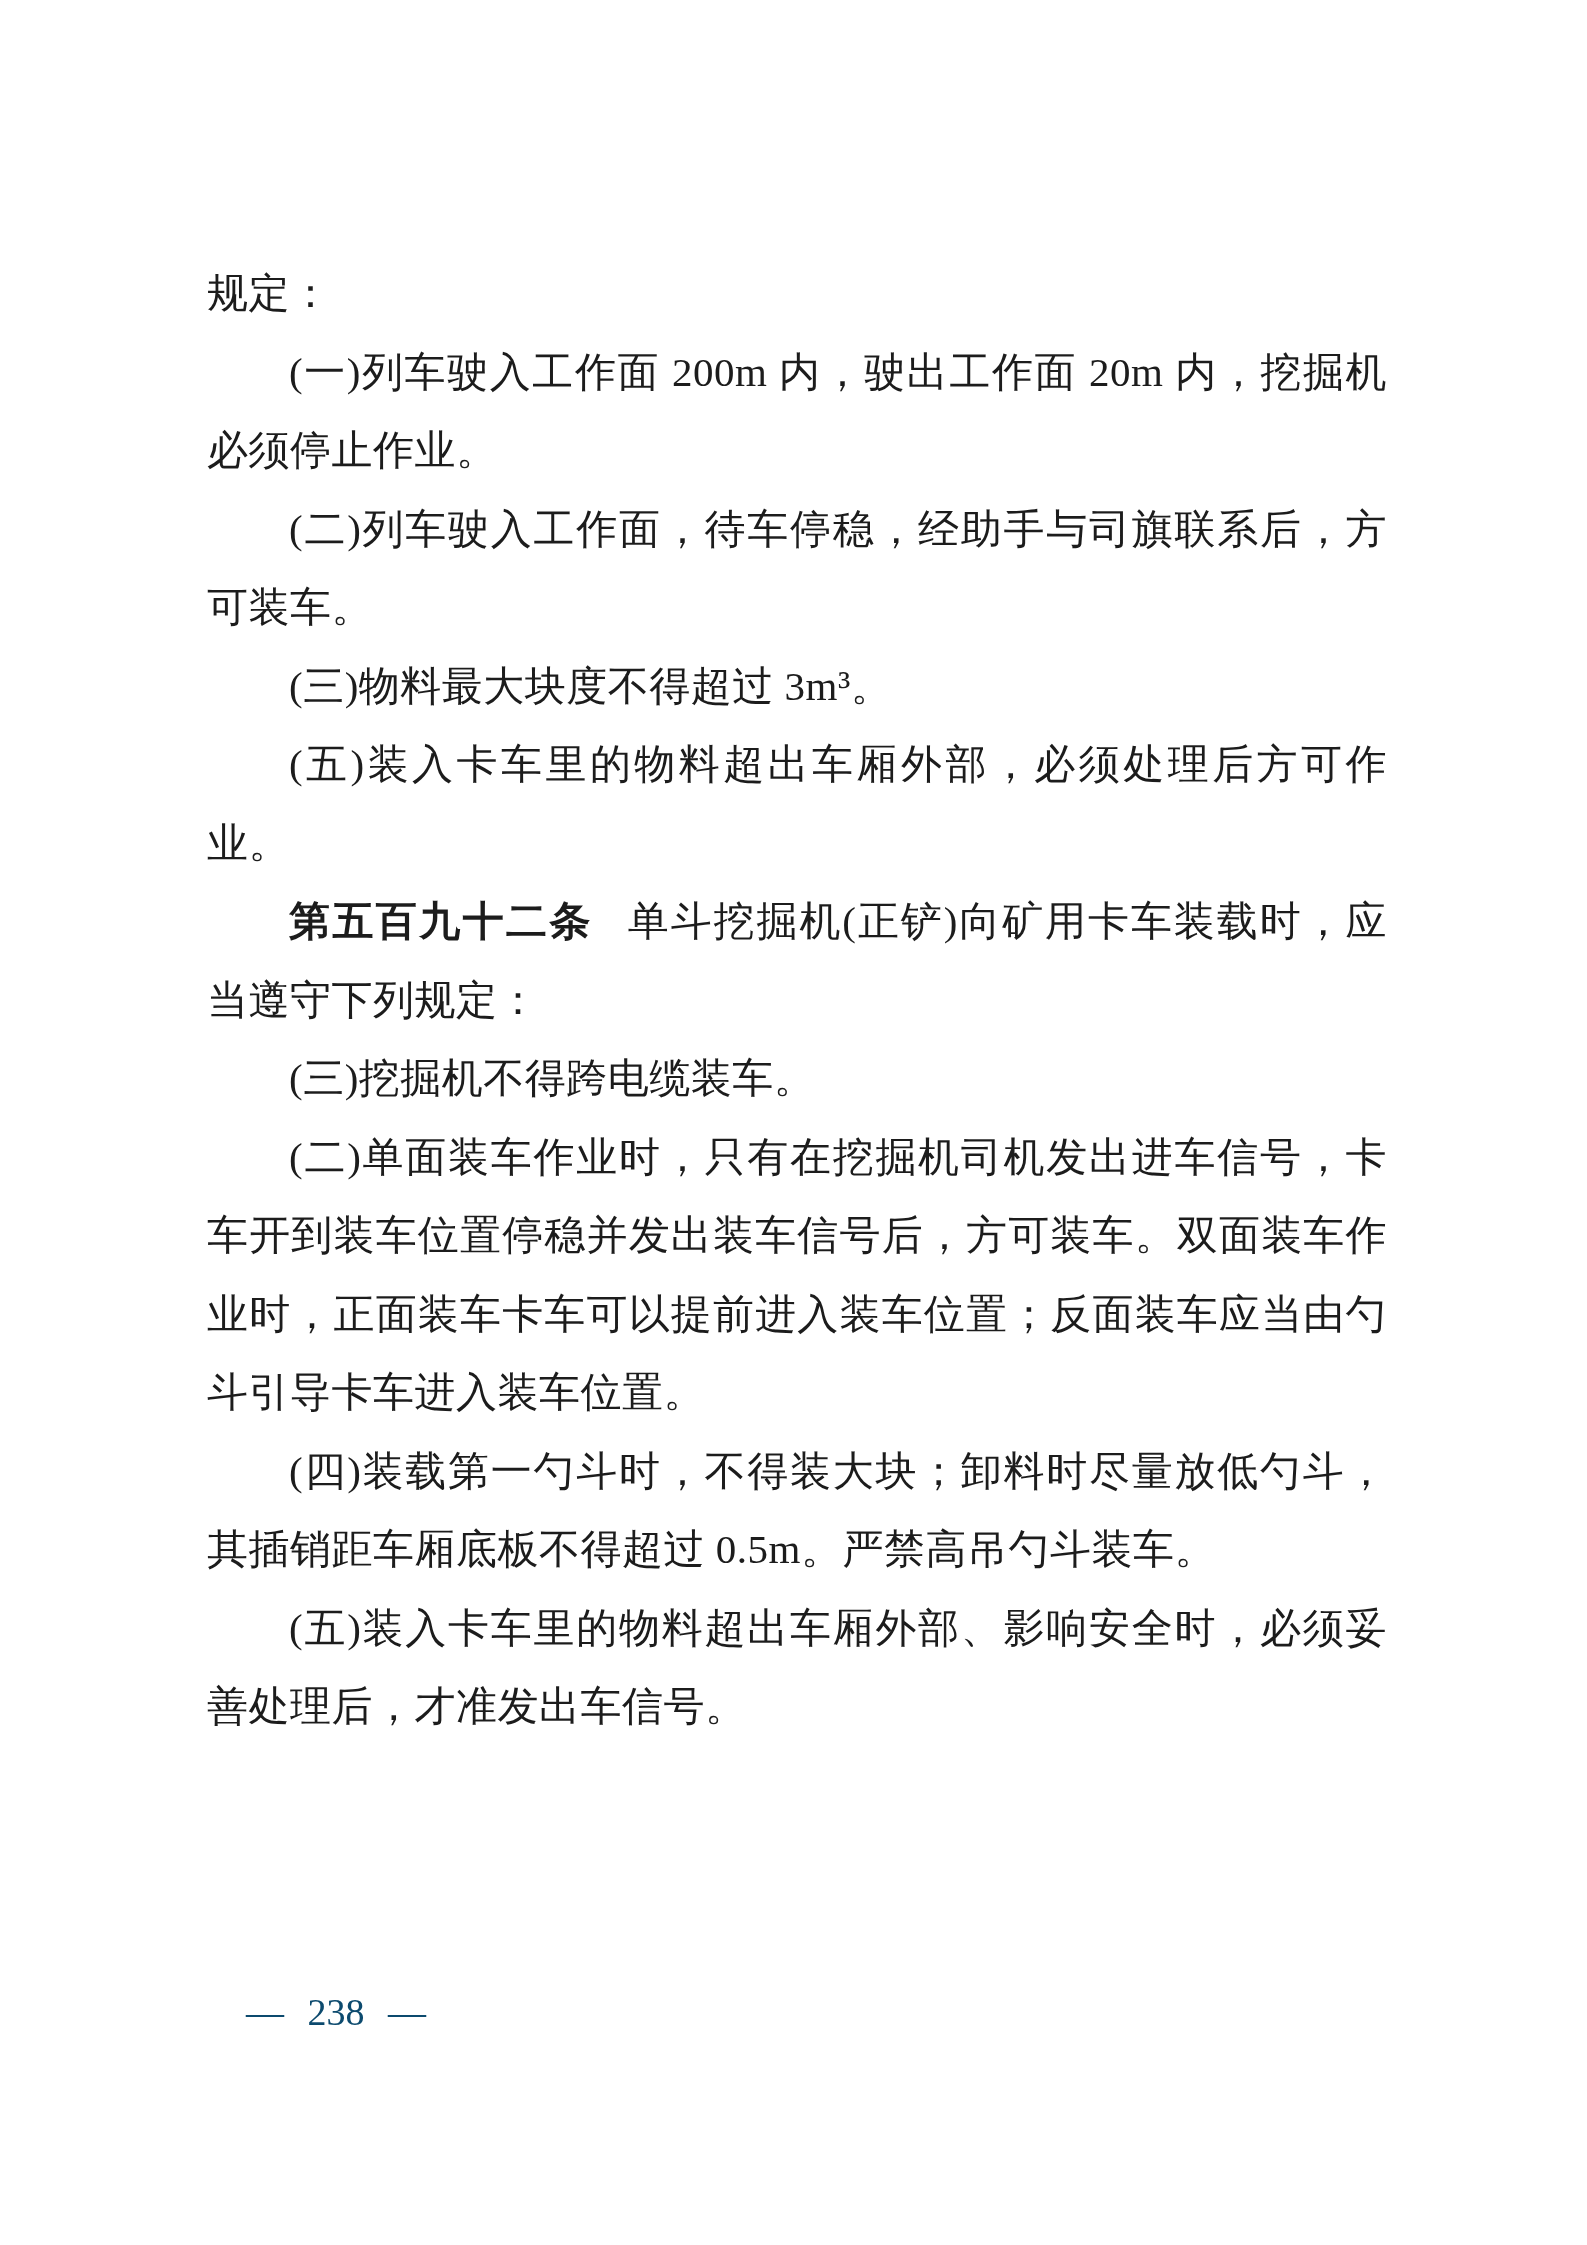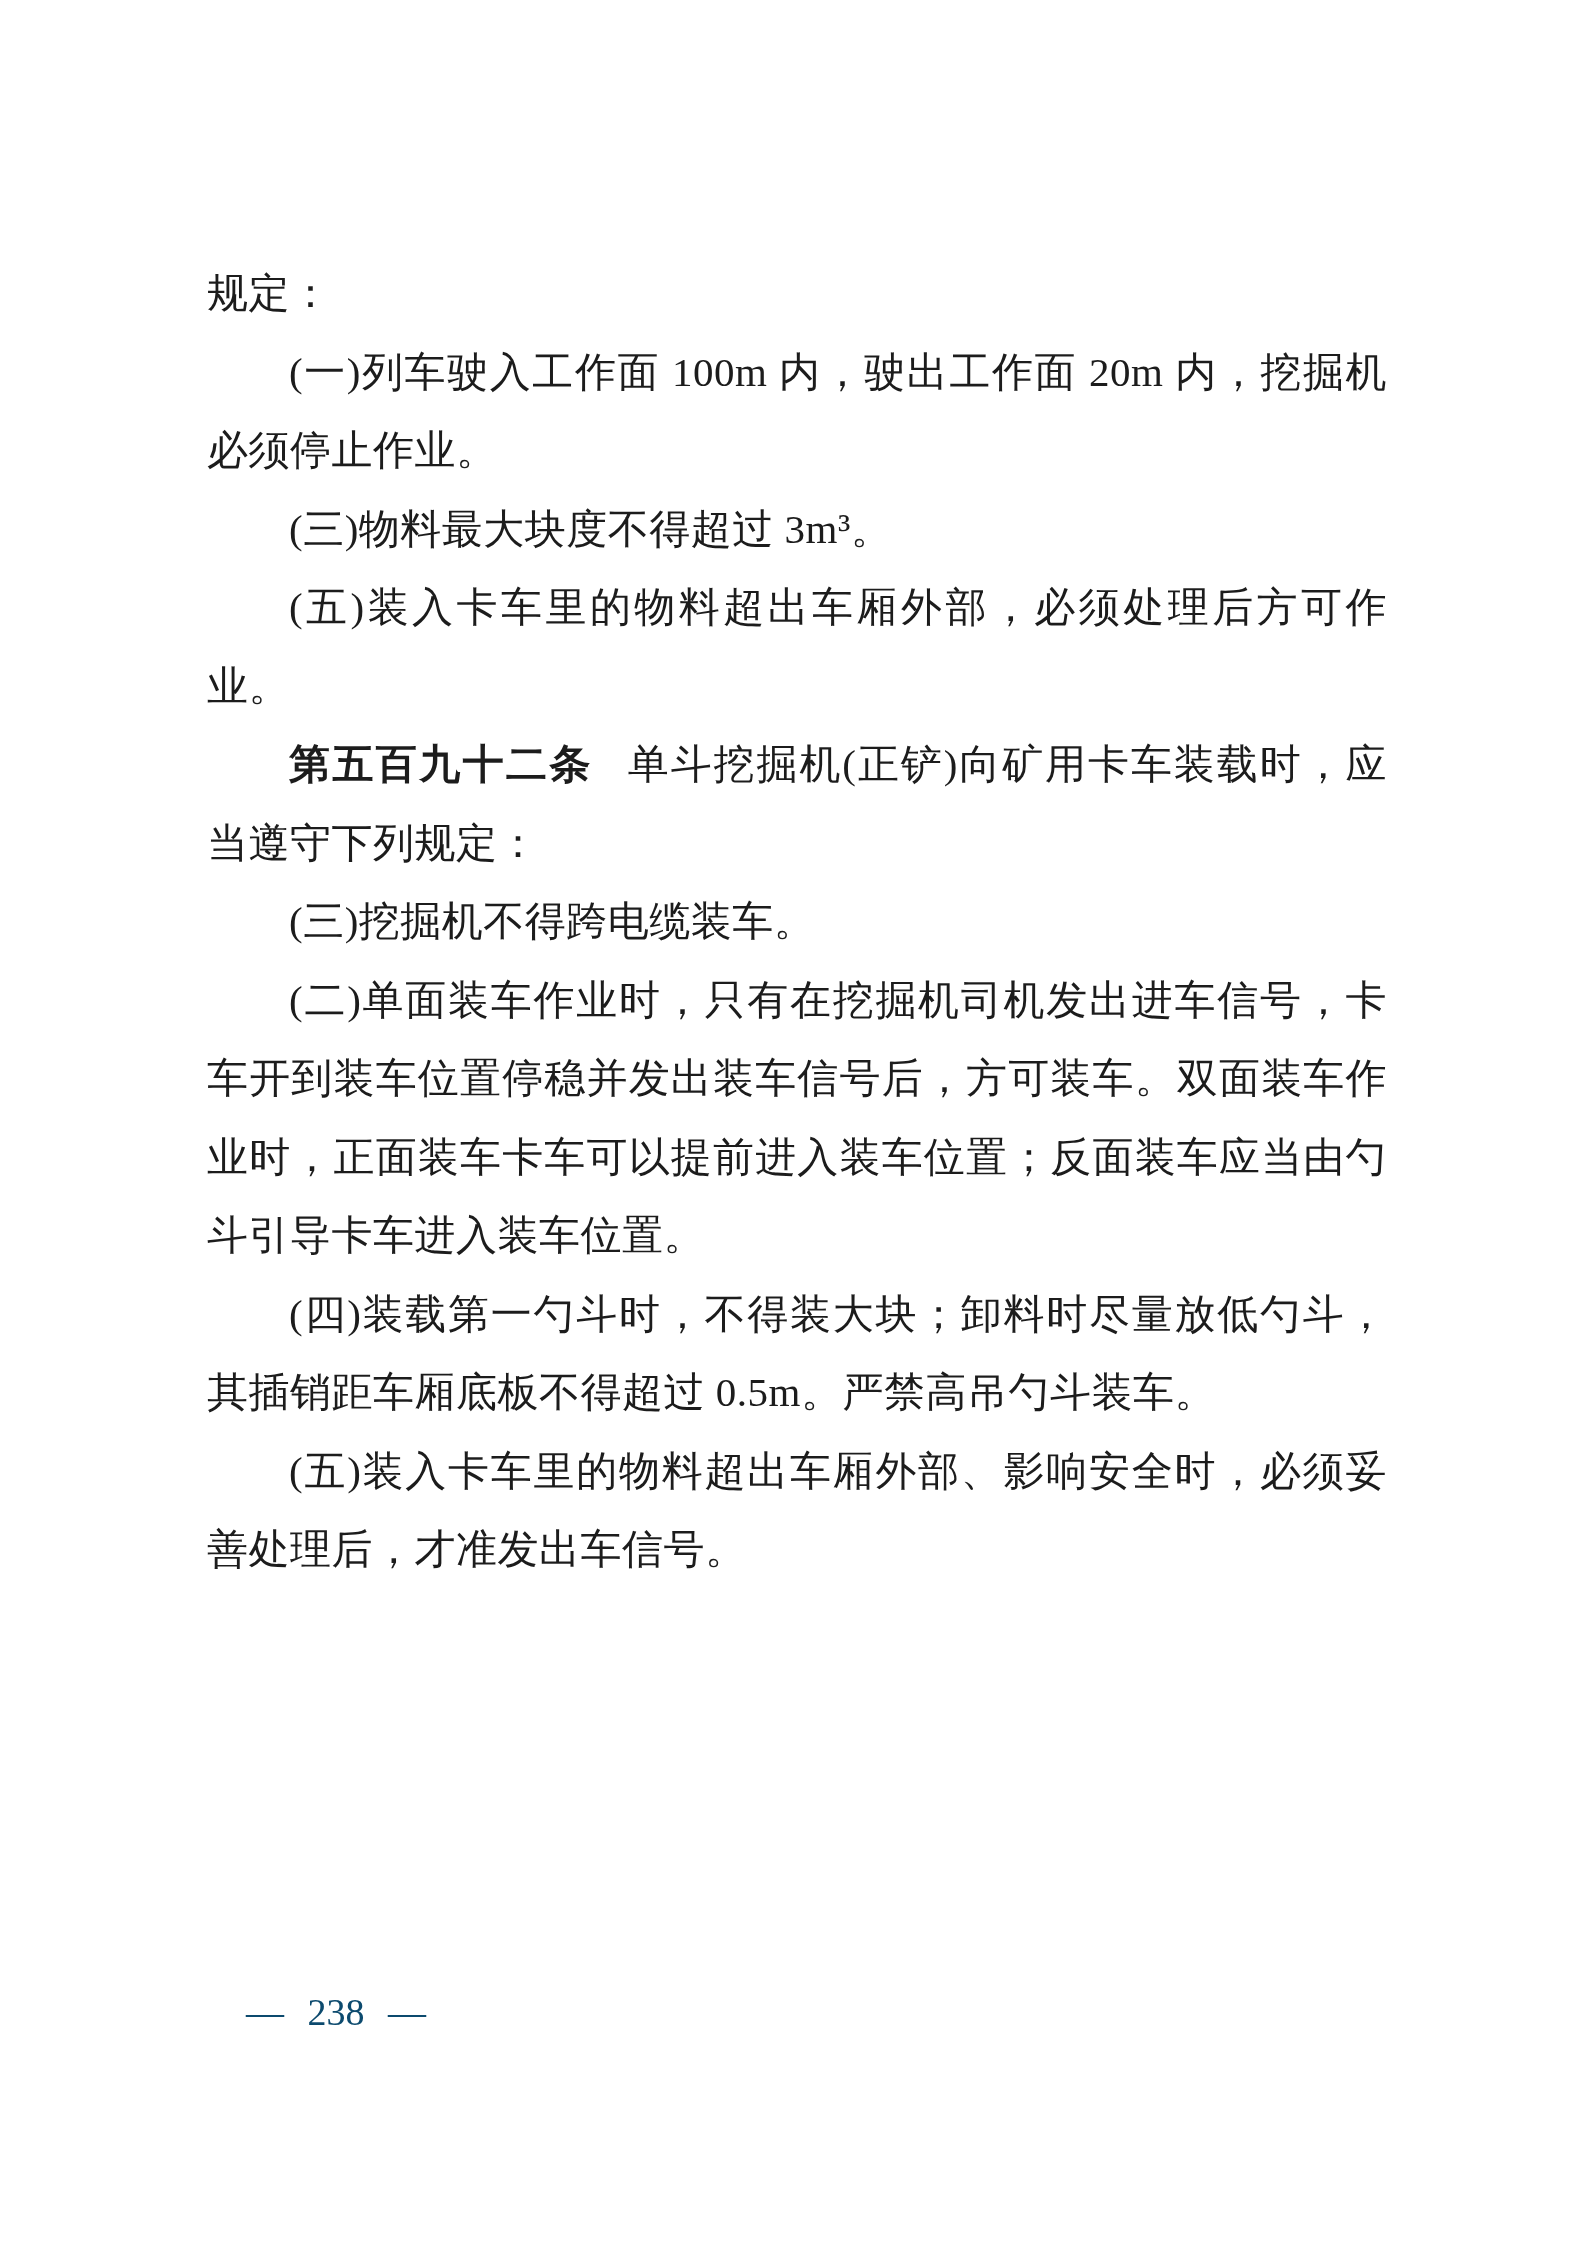--- a/index.html
+++ b/index.html
@@ -51,21 +51,22 @@
     color: #0c4a6e;
   }
 </style>
 </head>
 <body>
 
 <div class="page">
 
   <div class="content">
     <p class="no-indent">规定：</p>
-    <p>(一)列车驶入工作面 100m 内，驶出工作面 20m 内，挖掘机必须停止作业。</p>
+    <p>(一)列车驶入工作面 200m 内，驶出工作面 20m 内，挖掘机必须停止作业。</p>
+    <p>(二)列车驶入工作面，待车停稳，经助手与司旗联系后，方可装车。</p>
     <p>(三)物料最大块度不得超过 3m³。</p>
     <p>(五)装入卡车里的物料超出车厢外部，必须处理后方可作业。</p>
     <p>
       <span class="article-no">第五百九十二条</span><span>单斗挖掘机(正铲)向矿用卡车装载时，应当遵守下列规定：</span>
     </p>
     <p>(三)挖掘机不得跨电缆装车。</p>
     <p>(二)单面装车作业时，只有在挖掘机司机发出进车信号，卡车开到装车位置停稳并发出装车信号后，方可装车。双面装车作业时，正面装车卡车可以提前进入装车位置；反面装车应当由勺斗引导卡车进入装车位置。</p>
     <p>(四)装载第一勺斗时，不得装大块；卸料时尽量放低勺斗，其插销距车厢底板不得超过 0.5m。严禁高吊勺斗装车。</p>
     <p>(五)装入卡车里的物料超出车厢外部、影响安全时，必须妥善处理后，才准发出车信号。</p>
   </div>

